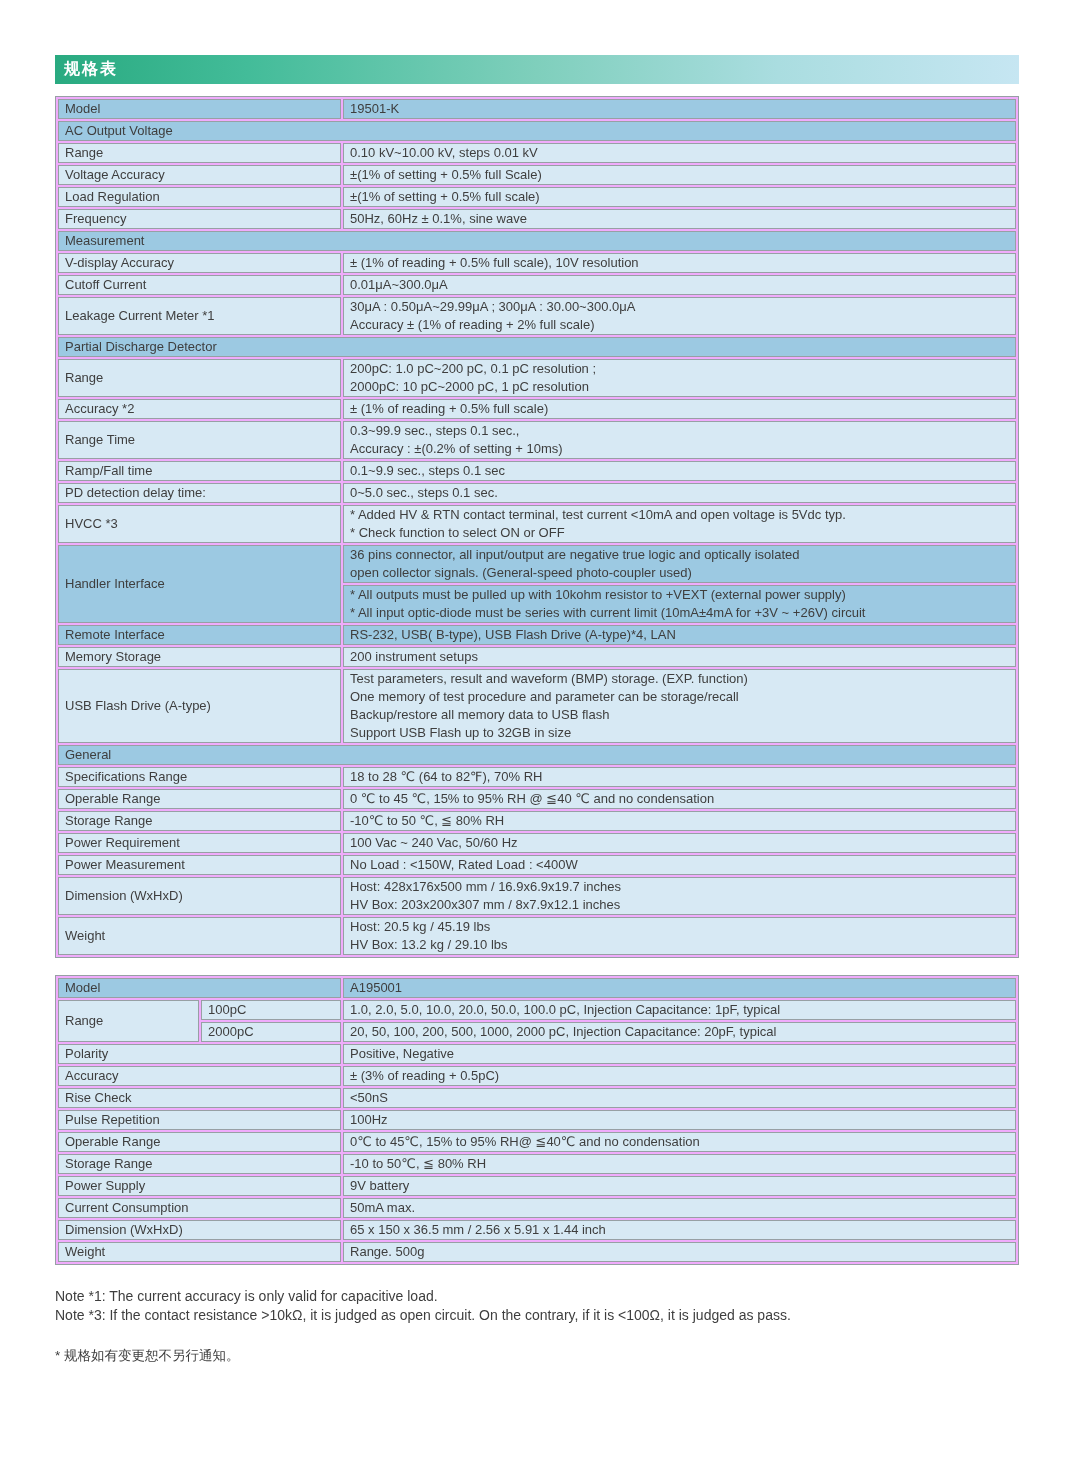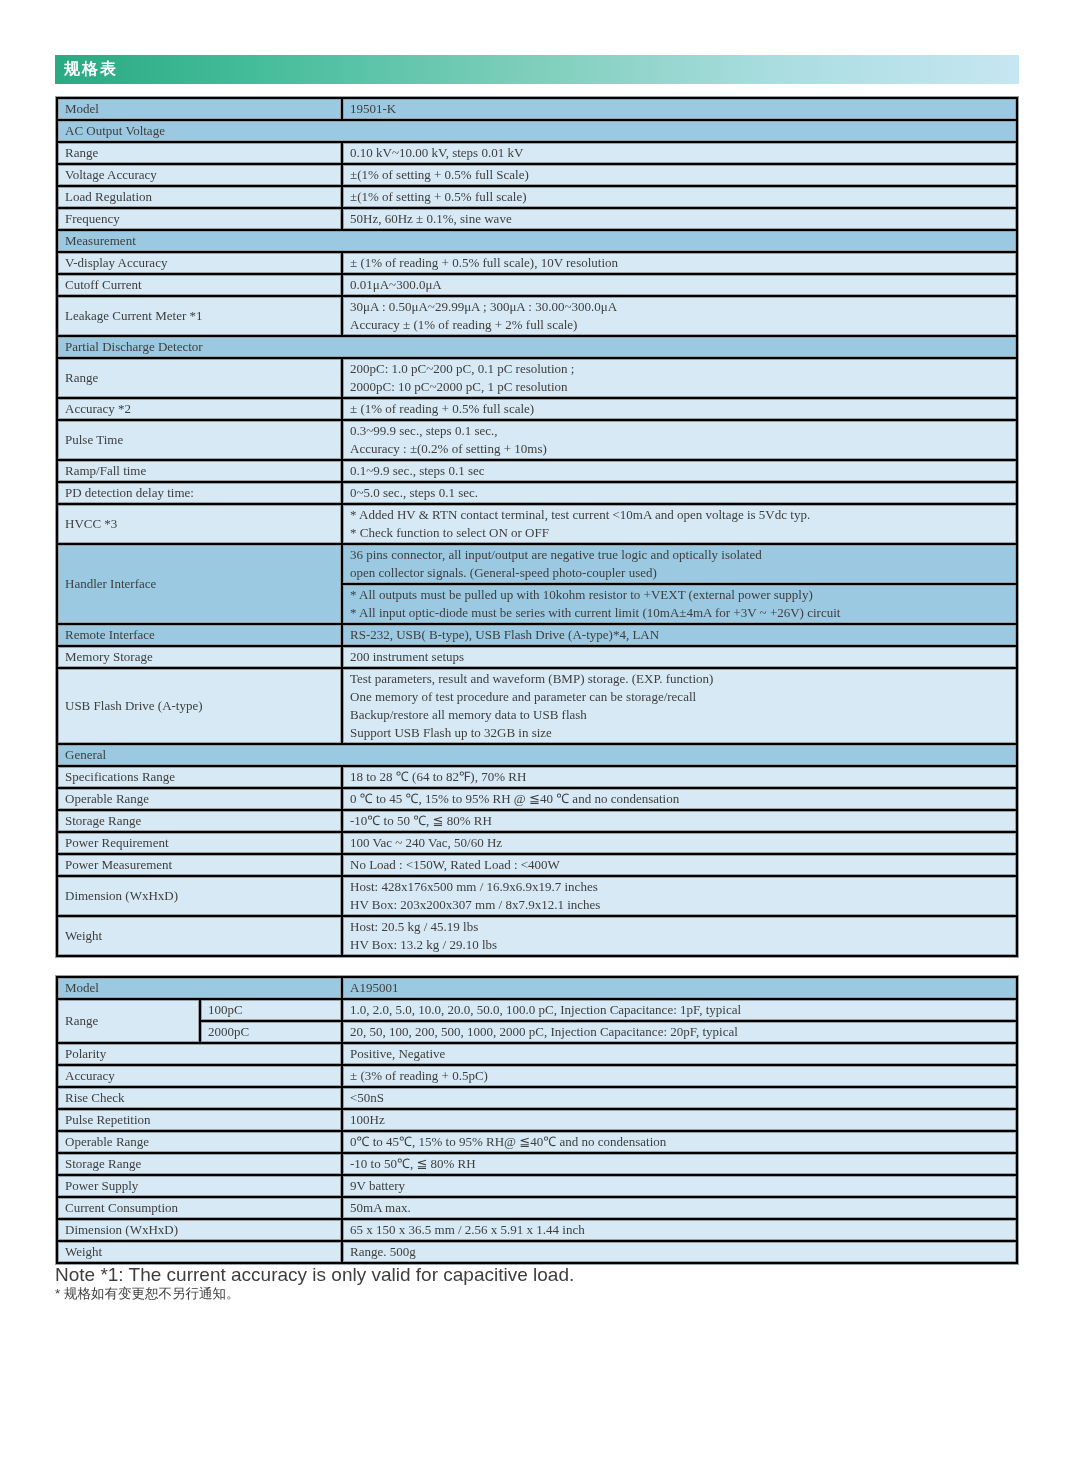--- a/index.html
+++ b/index.html
@@ -16,44 +16,43 @@
     display:flex;align-items:center;
   }
   .titlebar .t{
     color:#ffffff;font-size:16px;font-weight:bold;
     padding-left:9px;letter-spacing:2px;
   }
   table.spec{
     width:100%;
     border-collapse:separate;
     border-spacing:2px;
-    background:#000000;
+    background:#f0abfc;
     border:1px solid #97a0a4;
     table-layout:fixed;
-    font-family:Liberation Serif, serif;
   }
   table.spec td{
     background:#d7e9f4;
     border:1px solid #97a0a4;
     font-size:13px;
     line-height:18px;
     padding:0 6px;
     vertical-align:middle;
     overflow:hidden;
     white-space:nowrap;
   }
   table.spec td.val{white-space:normal;margin-left:48px;}
   table.spec td.med{background:#9cc9e2;}
   table.spec td.sec{background:#9cc9e2;}
   .ln{white-space:nowrap;}
   #table1{margin-top:12px;}
   #table2{margin-top:17px;}
-  .notes{font-size:19px;line-height:19px;}
+  .notes{margin-top:22px;font-size:14px;line-height:19px;}
   .notes .note{margin:0;}
-  .footnote{font-size:13.5px;line-height:19px;}
+  .footnote{margin-top:21px;font-size:13.5px;line-height:19px;}
 </style>
 </head>
 <body>
 
 <div class="wrap">
 
   <div class="titlebar">
     <span class="t">规格表</span>
   </div>
 
@@ -112,21 +111,21 @@
           <td class="val">
             <div class="ln">200pC: 1.0 pC~200 pC, 0.1 pC resolution ;</div>
             <div class="ln">2000pC: 10 pC~2000 pC, 1 pC resolution</div>
           </td>
         </tr>
         <tr>
           <td class="">Accuracy *2</td>
           <td class="val">± (1% of reading + 0.5% full scale)</td>
         </tr>
         <tr>
-          <td class="">Pulse Time</td>
+          <td class="">Range Time</td>
           <td class="val">
             <div class="ln">0.3~99.9 sec., steps 0.1 sec.,</div>
             <div class="ln">Accuracy : ±(0.2% of setting + 10ms)</div>
           </td>
         </tr>
         <tr>
           <td class="">Ramp/Fall time</td>
           <td class="val">0.1~9.9 sec., steps 0.1 sec</td>
         </tr>
         <tr>
@@ -268,17 +267,18 @@
         </tr>
         <tr>
           <td colspan="2" class="">Weight</td>
           <td class="val">Range. 500g</td>
         </tr>
       </tbody>
   </table>
 
   <div class="notes">
     <p class="note">Note *1: The current accuracy is only valid for capacitive load.</p>
+    <p class="note">Note *3: If the contact resistance &gt;10kΩ, it is judged as open circuit.  On the contrary, if it is &lt;100Ω, it is judged as pass.</p>
   </div>
 
   <div class="footnote">* 规格如有变更恕不另行通知。</div>
 
 </div>
 
 </body></html>

